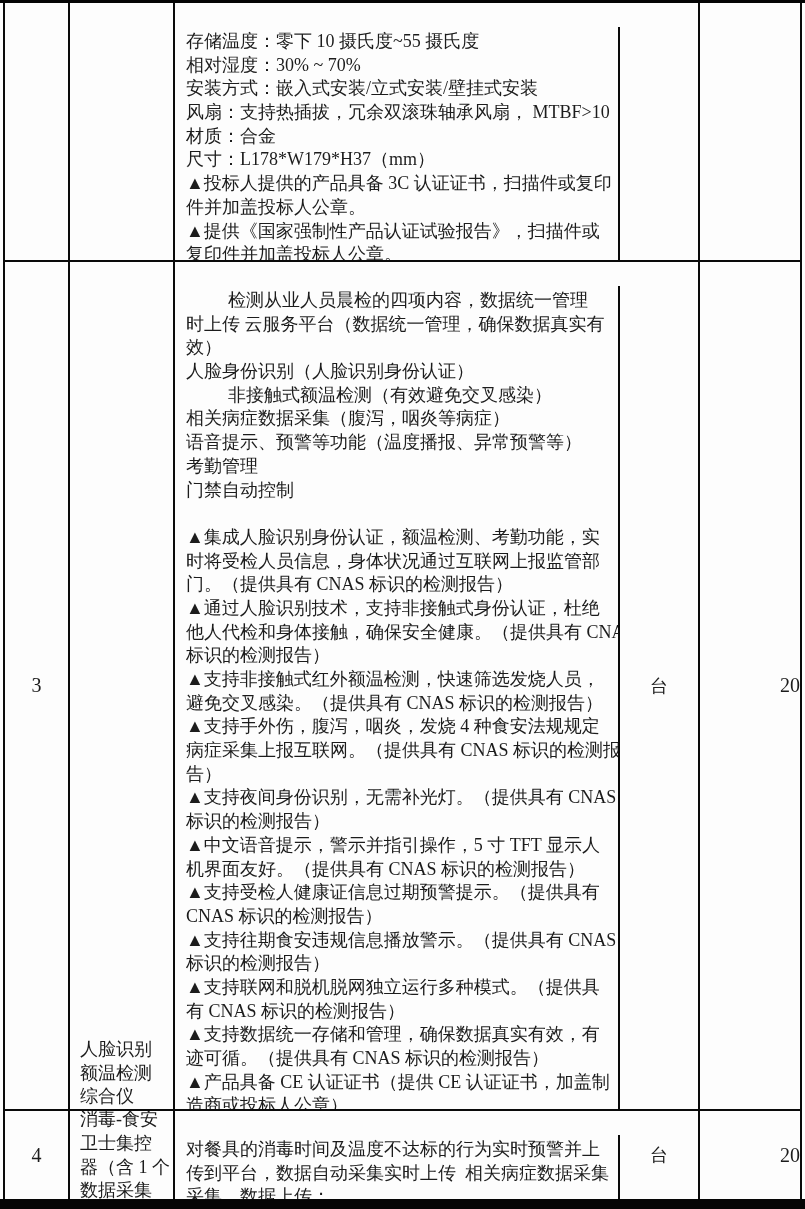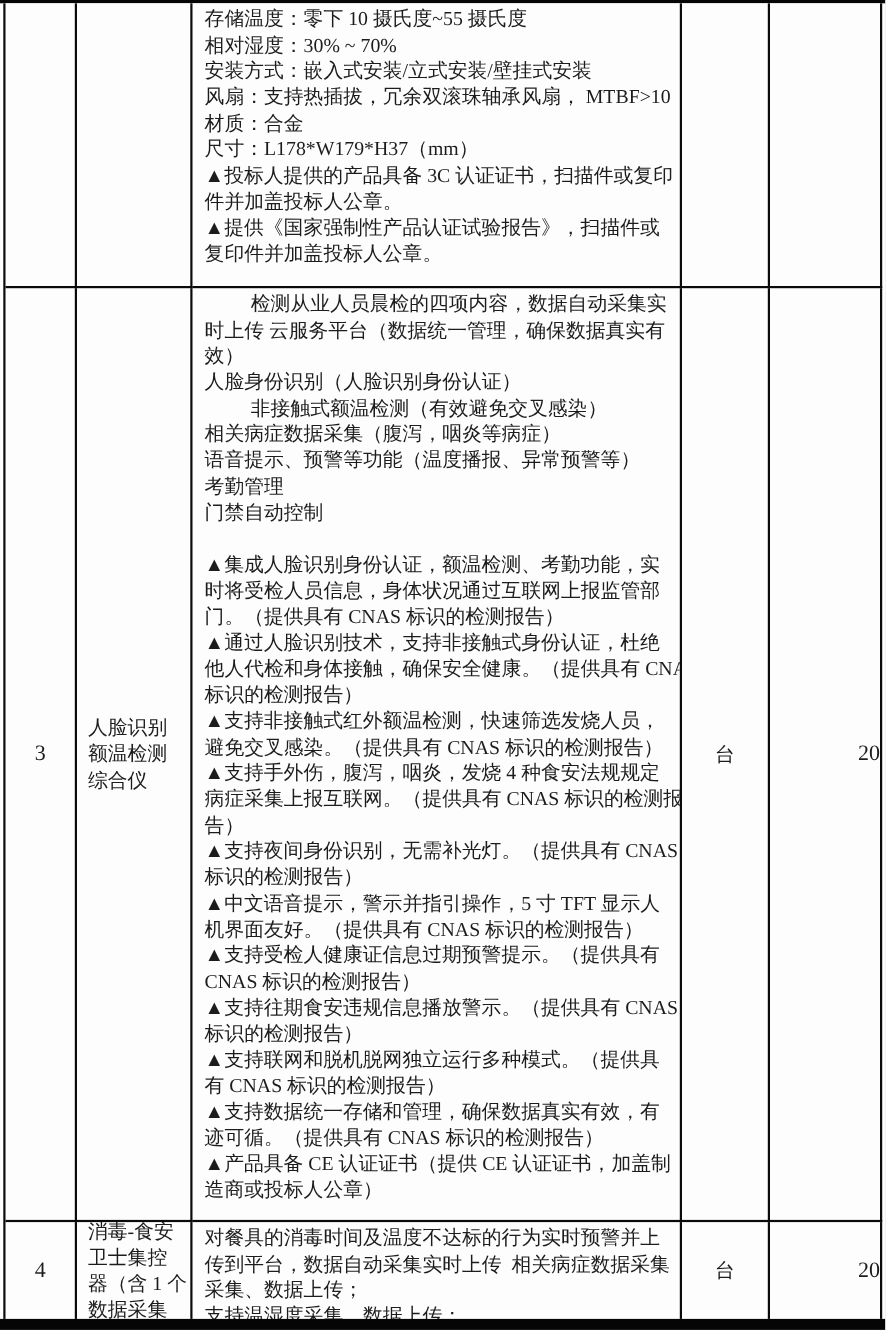--- a/index.html
+++ b/index.html
@@ -18,22 +18,22 @@
   .t-row{display:flex;}
   .t-row.r0{height:259px;}
   .t-row.r1{height:849px;}
   .t-row.r2{height:88px;}
   .cell{
     box-sizing:border-box;overflow:hidden;
     border-right:2px solid #0a0a0a;border-bottom:2px solid #0a0a0a;
   }
   .t-row.r2 .cell{border-bottom:none;}
   .c-seq{width:65px;display:flex;align-items:center;justify-content:center;}
-  .c-name{width:105px;display:flex;align-items:center;}
-  .c-desc{width:445px;}
+  .c-name{width:105px;display:flex;align-items:flex-end;}
+  .c-desc{width:445px;margin-top:24px;}
   .c-unit{width:80px;display:flex;align-items:center;justify-content:center;}
   .c-qty{width:102px;display:flex;align-items:center;justify-content:flex-end;}
   .t-row.r2 .c-name{align-items:center;}
   .name-block{padding:1px 2px 0 10px;}
   .desc-block{padding:3px 4px 0 11px;}
   .line{height:23.7px;line-height:23.7px;font-size:18px;white-space:pre;}
   .line.indent{padding-left:42px;}
   .line.blank{min-height:23.7px;}
   .seq-num,.qty-num{font-size:20px;}
   .unit-label{font-size:18px;}
@@ -70,21 +70,21 @@
         </div>
         <div class="cell c-name">
           <div class="name-block">
             <div class="line">人脸识别</div>
             <div class="line">额温检测</div>
             <div class="line">综合仪</div>
           </div>
         </div>
         <div class="cell c-desc">
           <div class="desc-block">
-            <div class="line indent">检测从业人员晨检的四项内容，数据自动采集实</div>
+            <div class="line indent">检测从业人员晨检的四项内容，数据统一管理</div>
             <div class="line">时上传 云服务平台（数据统一管理，确保数据真实有</div>
             <div class="line">效）</div>
             <div class="line">人脸身份识别（人脸识别身份认证）</div>
             <div class="line indent">非接触式额温检测（有效避免交叉感染）</div>
             <div class="line">相关病症数据采集（腹泻，咽炎等病症）</div>
             <div class="line">语音提示、预警等功能（温度播报、异常预警等）</div>
             <div class="line">考勤管理</div>
             <div class="line">门禁自动控制</div>
             <div class="line blank"></div>
             <div class="line">▲集成人脸识别身份认证，额温检测、考勤功能，实</div>

